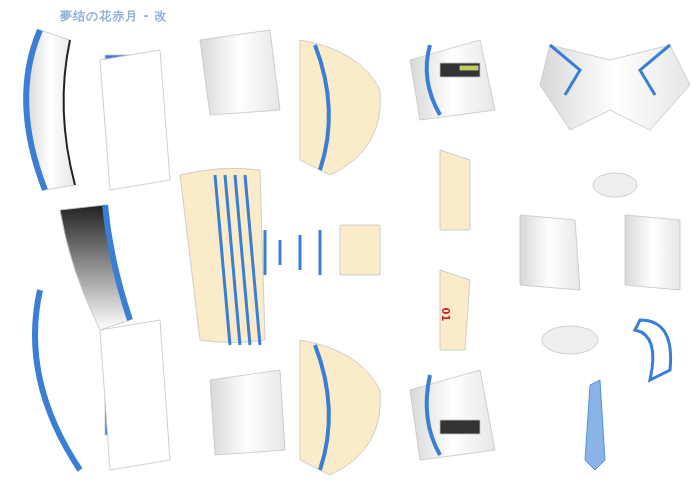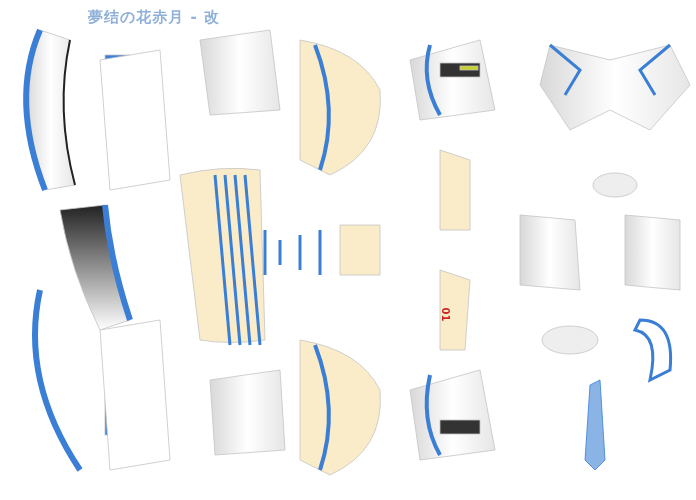--- a/index.html
+++ b/index.html
@@ -1,17 +1,17 @@
 <!DOCTYPE html>
 <html><head>
 <meta charset="utf-8">
 <style>
   html,body{margin:0;padding:0;}
   body{width:696px;height:500px;background:#ffffff;position:relative;overflow:hidden;font-family:"DejaVu Sans",sans-serif;}
-  .title{position:absolute;left:88px;top:8px;font-size:15px;font-weight:bold;color:#8fb0d8;letter-spacing:1px;}
+  .title{position:absolute;left:60px;top:8px;font-size:12px;font-weight:bold;color:#8fb0d8;letter-spacing:1px;}
   svg{position:absolute;left:0;top:0;}
   .num{position:absolute;left:439px;top:309px;font-size:10px;font-weight:bold;color:#cc2222;transform:rotate(90deg);}
 </style>
 </head>
 <body>
 
 <div class="title">夢结の花赤月 - 改</div>
 
 <svg width="696" height="500" viewBox="0 0 696 500">
   <defs>

